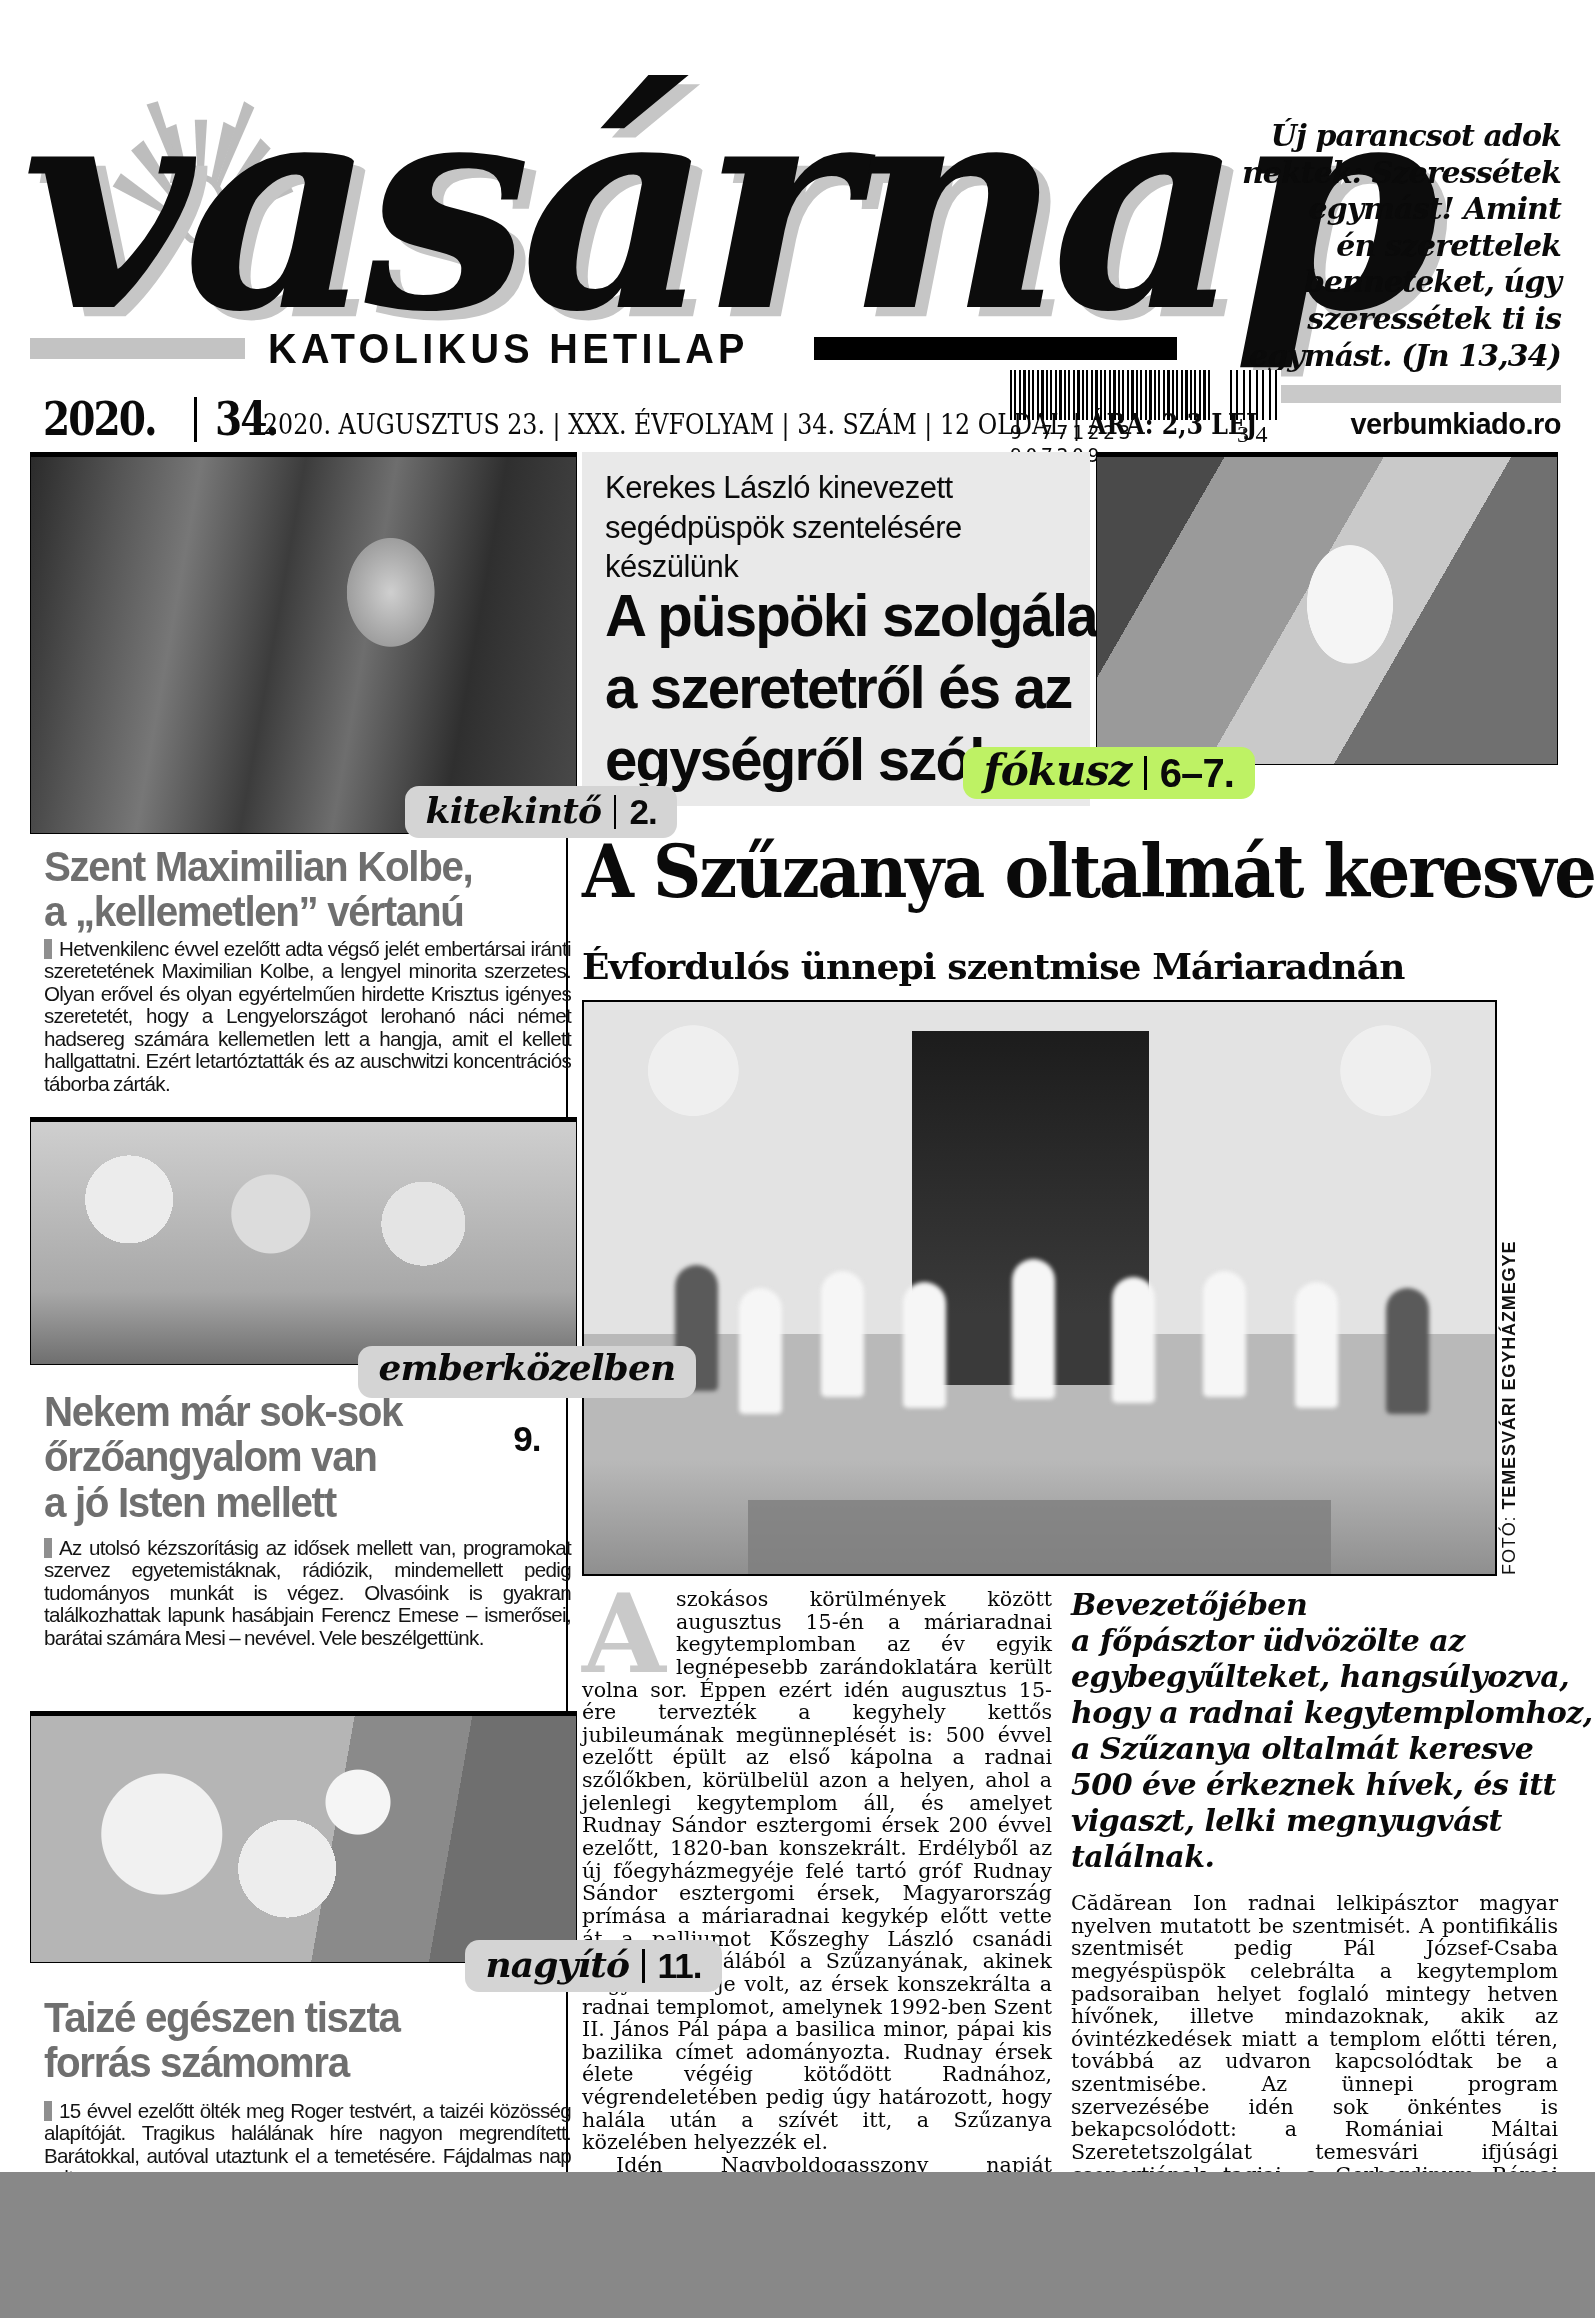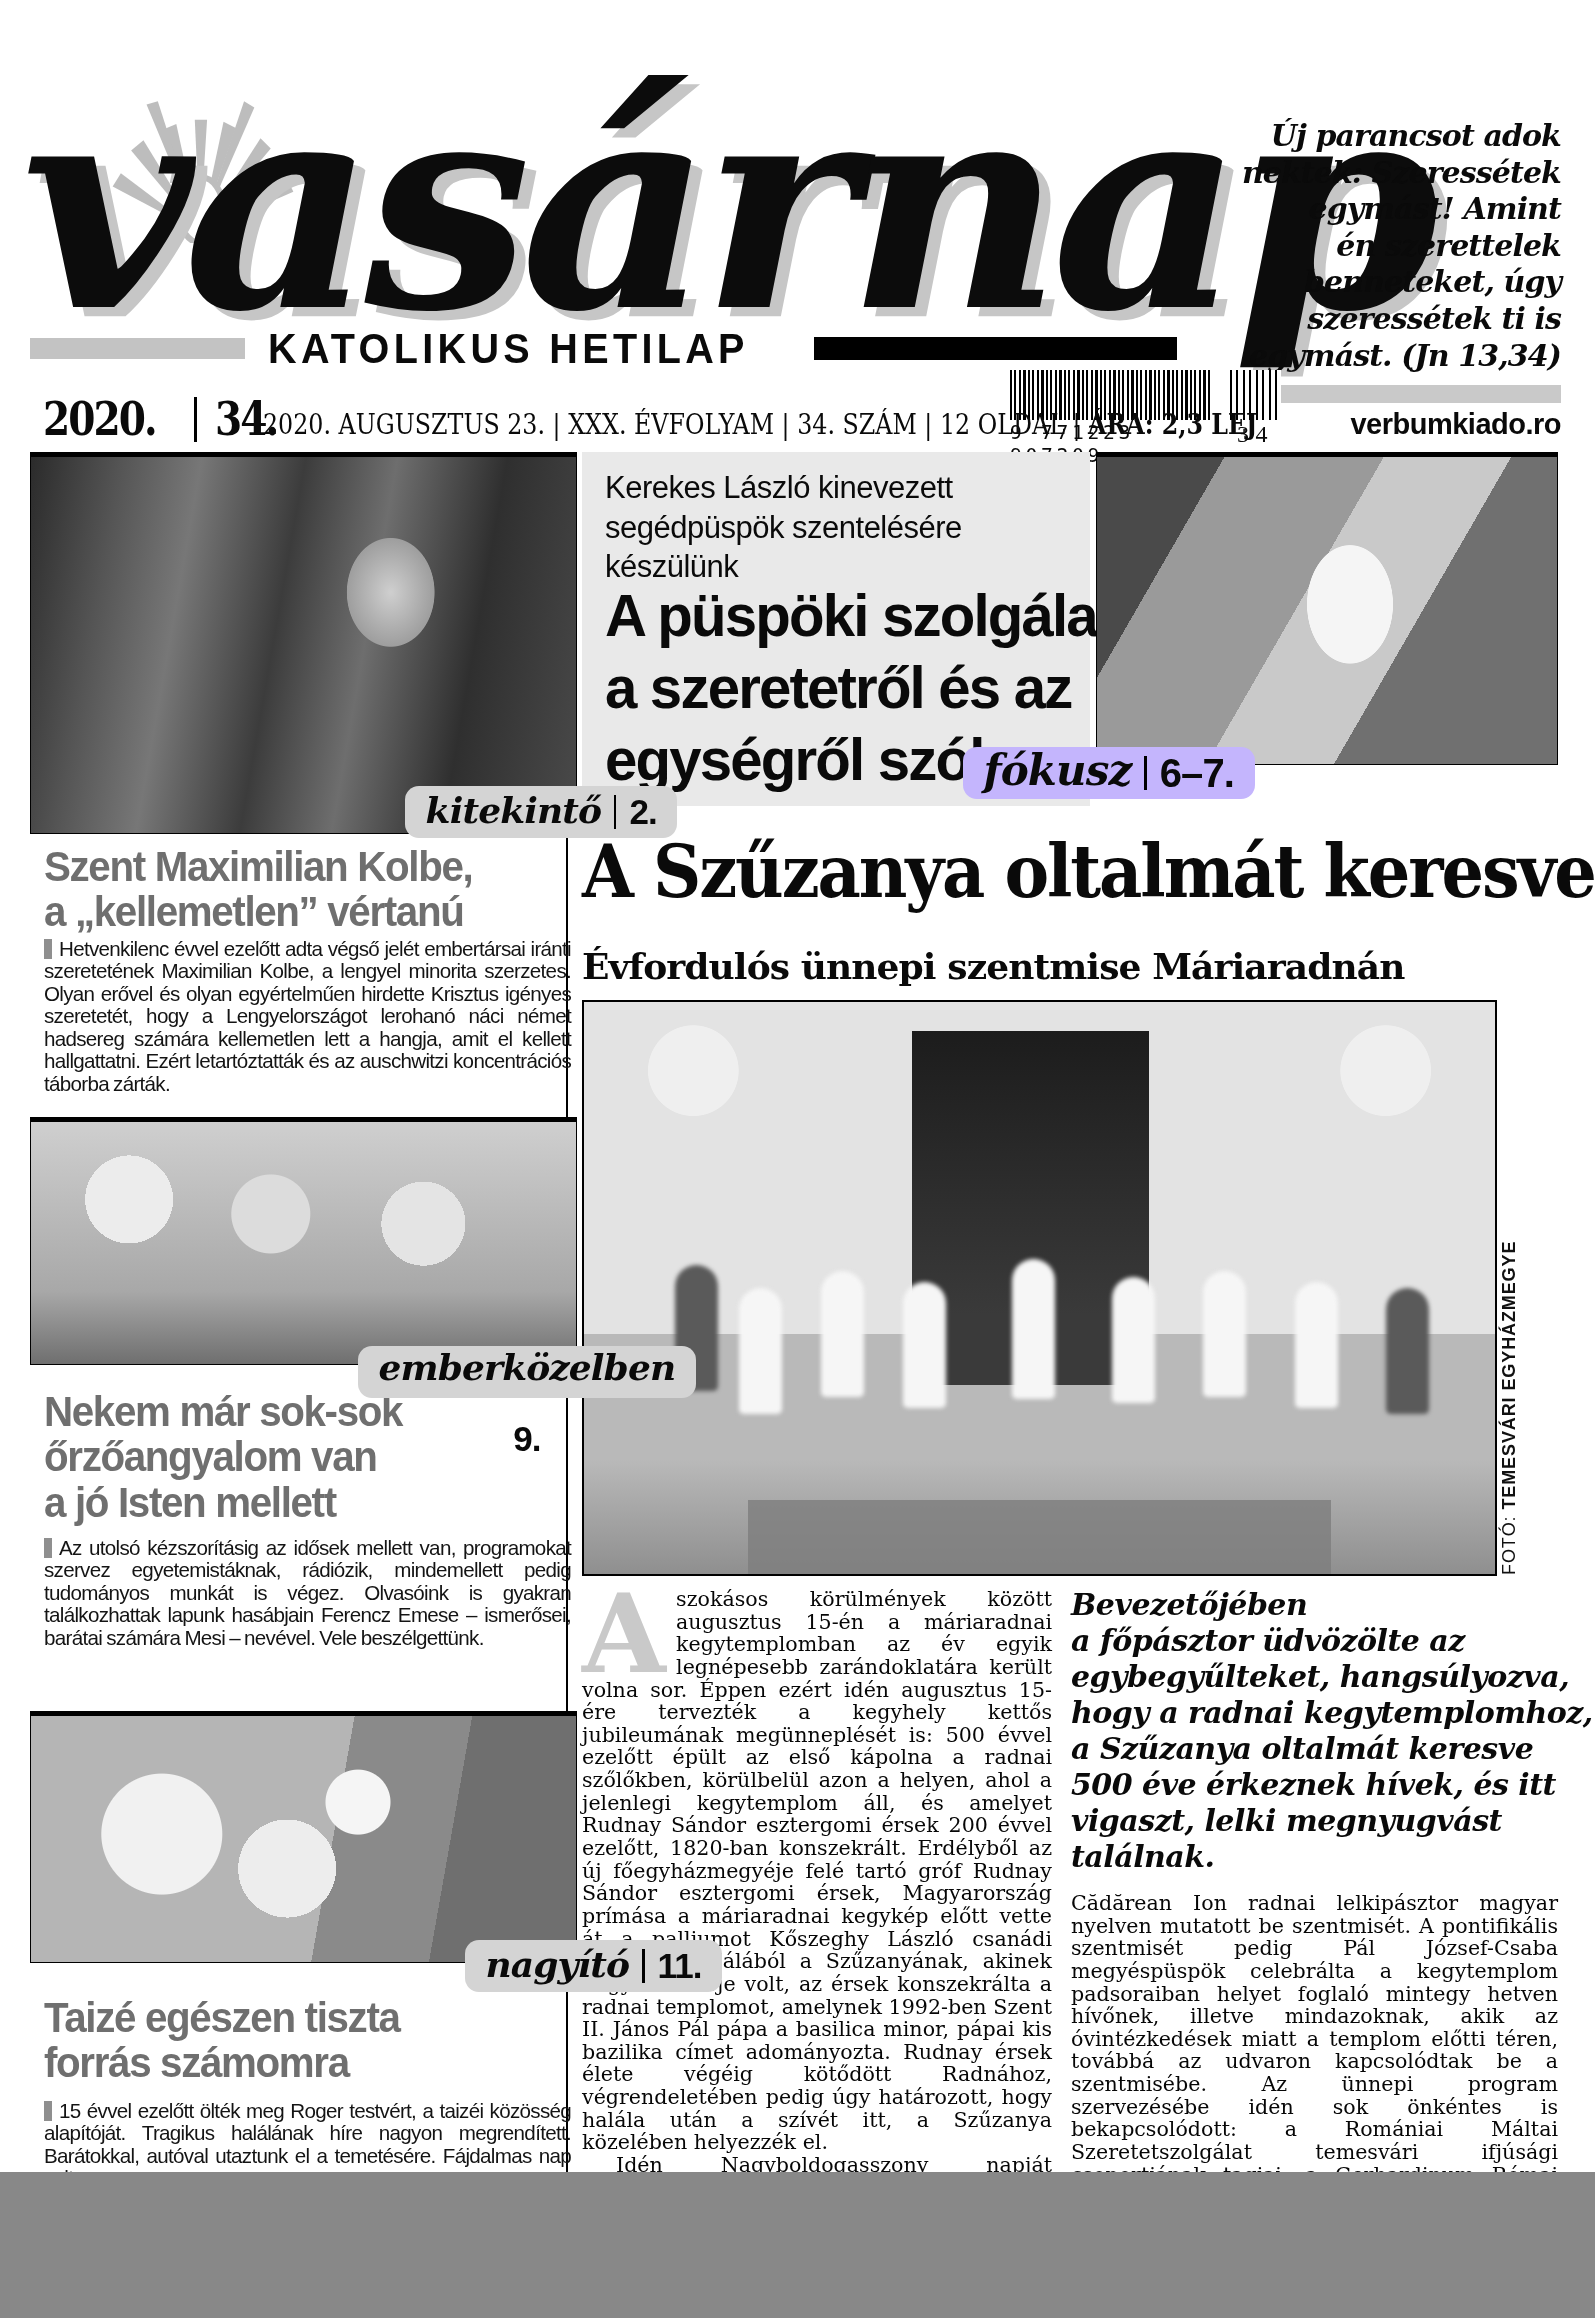--- a/index.html
+++ b/index.html
@@ -78,21 +78,21 @@
   
   .label{position:absolute;display:inline-flex;align-items:center;gap:13px;height:52px;
          background:#d4d4d4;border-radius:14px;padding:0 20.6px;z-index:5;}
   .label-name{font-family:"DejaVu Serif",serif;font-style:italic;font-weight:bold;font-size:36px;
               letter-spacing:-0.9px;padding-bottom:4.7px;}
   .label-sep{width:2.3px;height:34px;background:#000;}
   .label-page{font-weight:bold;font-size:35px;letter-spacing:-0.9px;}
   .label1{left:405px;top:786px;}
   .label2{left:358px;top:1346px;flex-direction:column;}
   .label3{left:465px;top:1940px;}
-  .label-focus{left:963px;top:747px;background:#c4b5fd;}
+  .label-focus{left:963px;top:747px;background:#bef264;}
   .label-focus .label-name{font-size:42px;}
   .label-focus .label-page{font-size:40px;}
 
   
   .headline-gray{position:absolute;color:#6f6f6f;font-weight:bold;font-size:42px;line-height:1.08;
                  letter-spacing:-1.4px;white-space:pre;transform:scaleX(.96);transform-origin:left top;}
   .h1{left:44px;top:844px;}
   .h2{left:44px;top:1389px;}
   .h3{left:44px;top:1995px;}
   .story-body{position:absolute;font-size:20.6px;line-height:1.09;letter-spacing:-0.7px;word-spacing:-0.9px;

